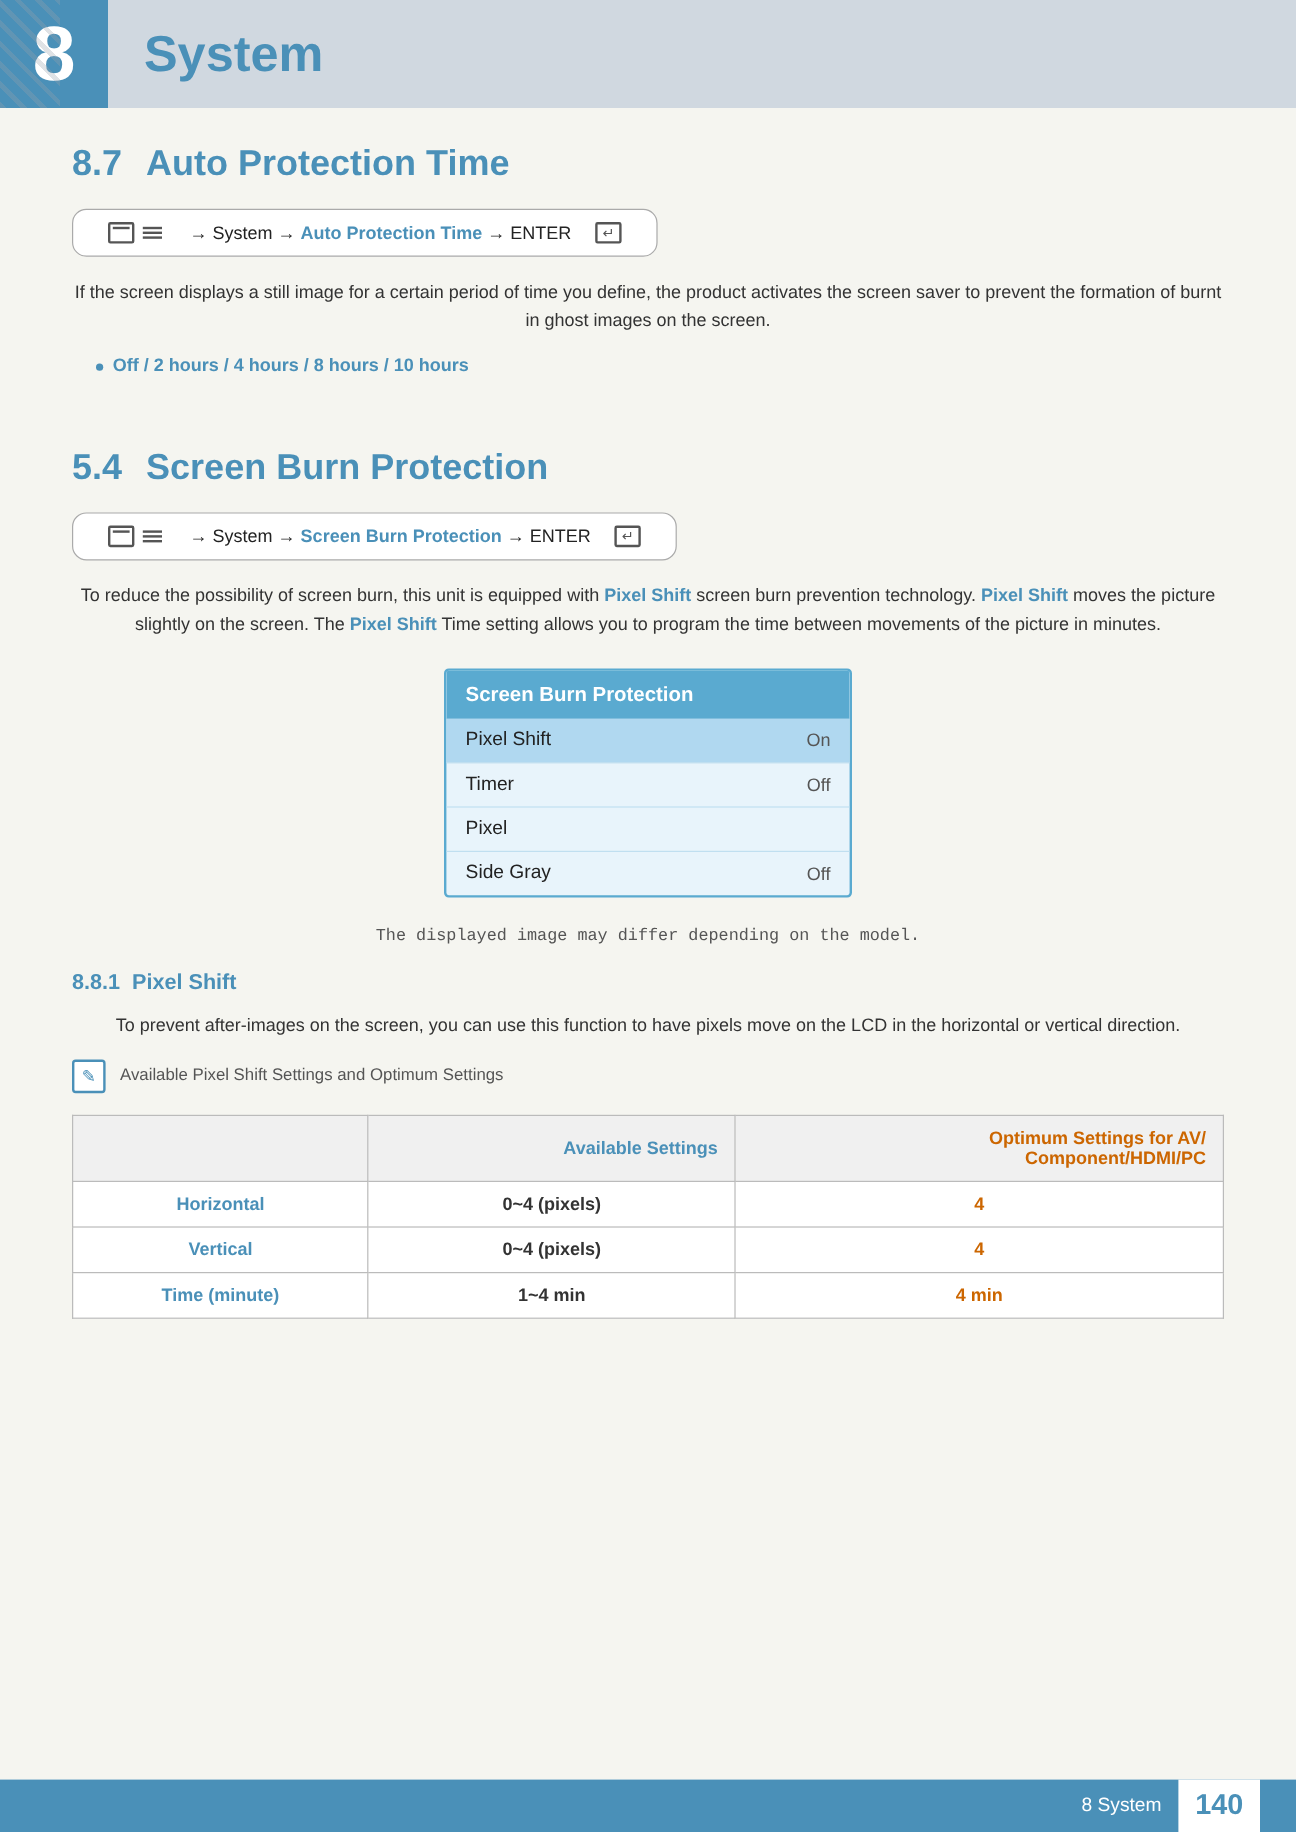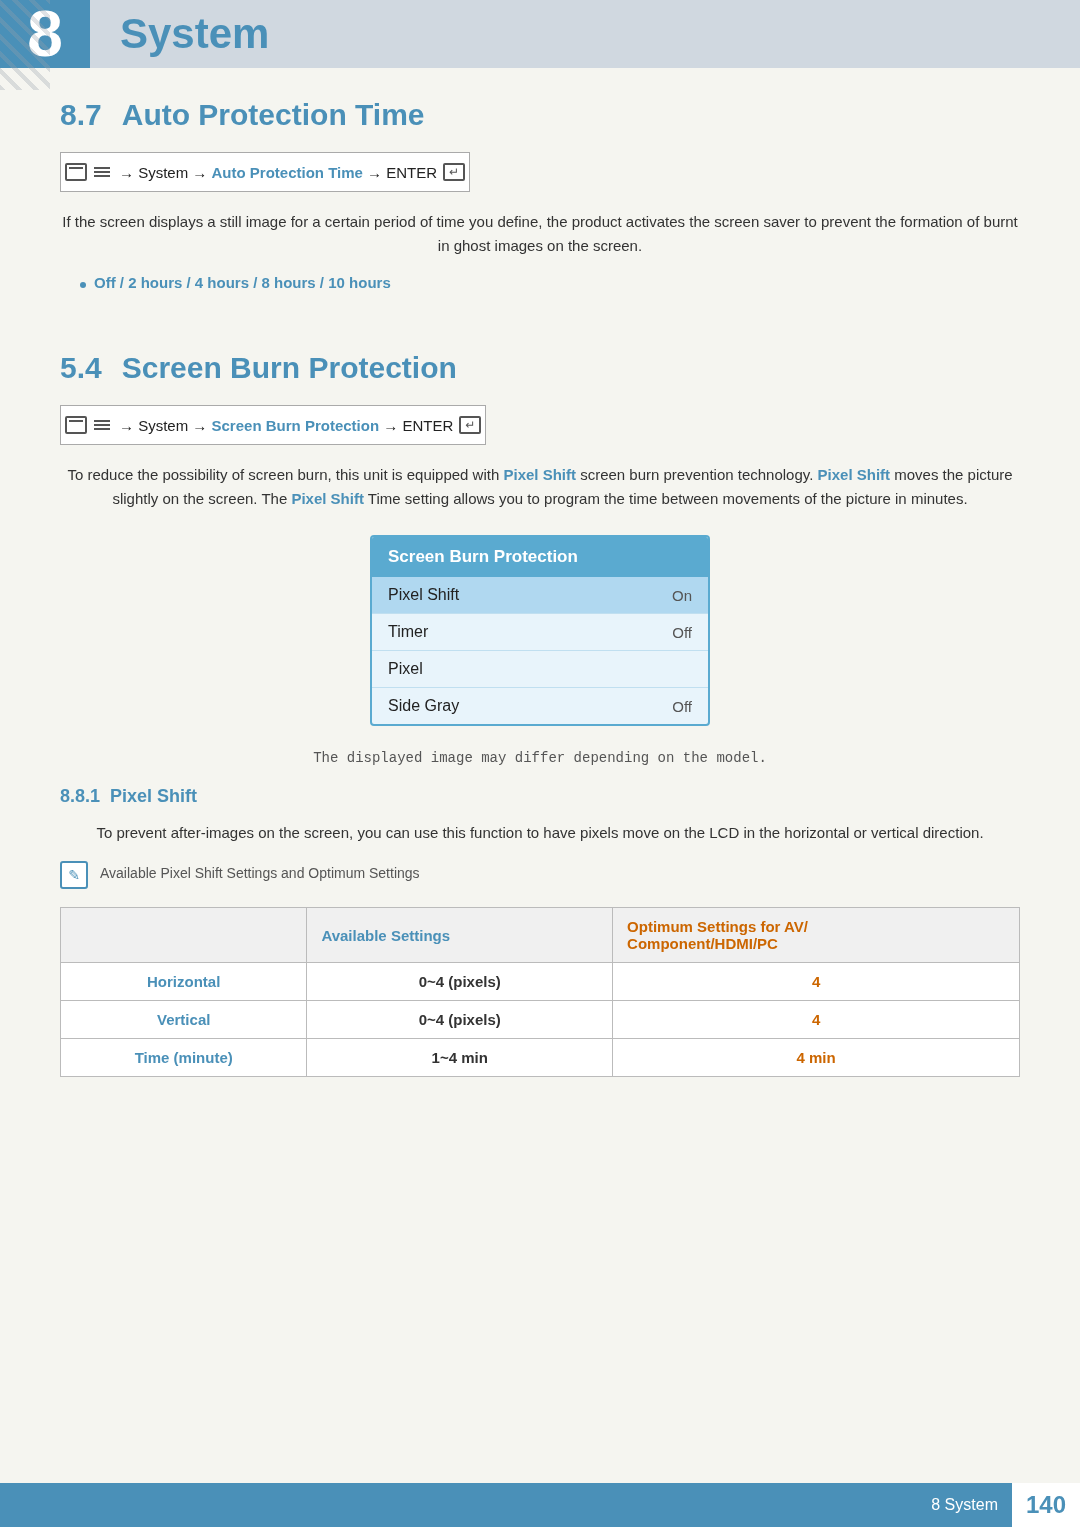--- a/index.html
+++ b/index.html
@@ -9,21 +9,21 @@
       width: 1080px;
       min-height: 1527px;
       position: relative;
       color: #333;
     }
 
     
     .header-banner {
       display: flex;
       align-items: stretch;
-      height: 68px;
+      height: 90px;
       margin-bottom: 30px;
     }
     .header-number-box {
       background: #4a90b8;
       width: 90px;
       display: flex;
       align-items: center;
       justify-content: center;
     }
     .header-number {
@@ -88,25 +88,25 @@
     }
     .section-title {
       font-size: 30px;
       font-weight: bold;
       color: #4a90b8;
     }
 
     
     .menu-path-box {
       border: 1.5px solid #aaa;
-      border-radius: 0;
-      padding: 10px 4px;
+      border-radius: 12px;
+      padding: 10px 29px;
       display: inline-flex;
       align-items: center;
-      gap: 6px;
+      gap: 20px;
       font-size: 15px;
       color: #333;
       margin-bottom: 18px;
       background: white;
     }
     .menu-icon {
       display: inline-flex;
       align-items: center;
       gap: 2px;
     }
@@ -293,21 +293,21 @@
     
     .pixel-table {
       width: 100%;
       border-collapse: collapse;
       font-size: 15px;
       margin-bottom: 20px;
     }
     .pixel-table th {
       border: 1px solid #bbb;
       padding: 10px 14px;
-      text-align: left;
+      text-align: right;
       font-weight: bold;
     }
     .pixel-table th.header-blue {
       color: #4a90b8;
       background: #f0f0f0;
     }
     .pixel-table th.header-orange {
       color: #cc6600;
       background: #f0f0f0;
     }
@@ -334,20 +334,21 @@
     .footer {
       position: absolute;
       bottom: 0;
       left: 0;
       right: 0;
       height: 44px;
       background: #4a90b8;
       display: flex;
       align-items: center;
       justify-content: flex-end;
+      padding-right: 30px;
       gap: 14px;
     }
     .footer-text {
       color: white;
       font-size: 16px;
     }
     .footer-number {
       background: white;
       color: #4a90b8;
       font-size: 24px;

